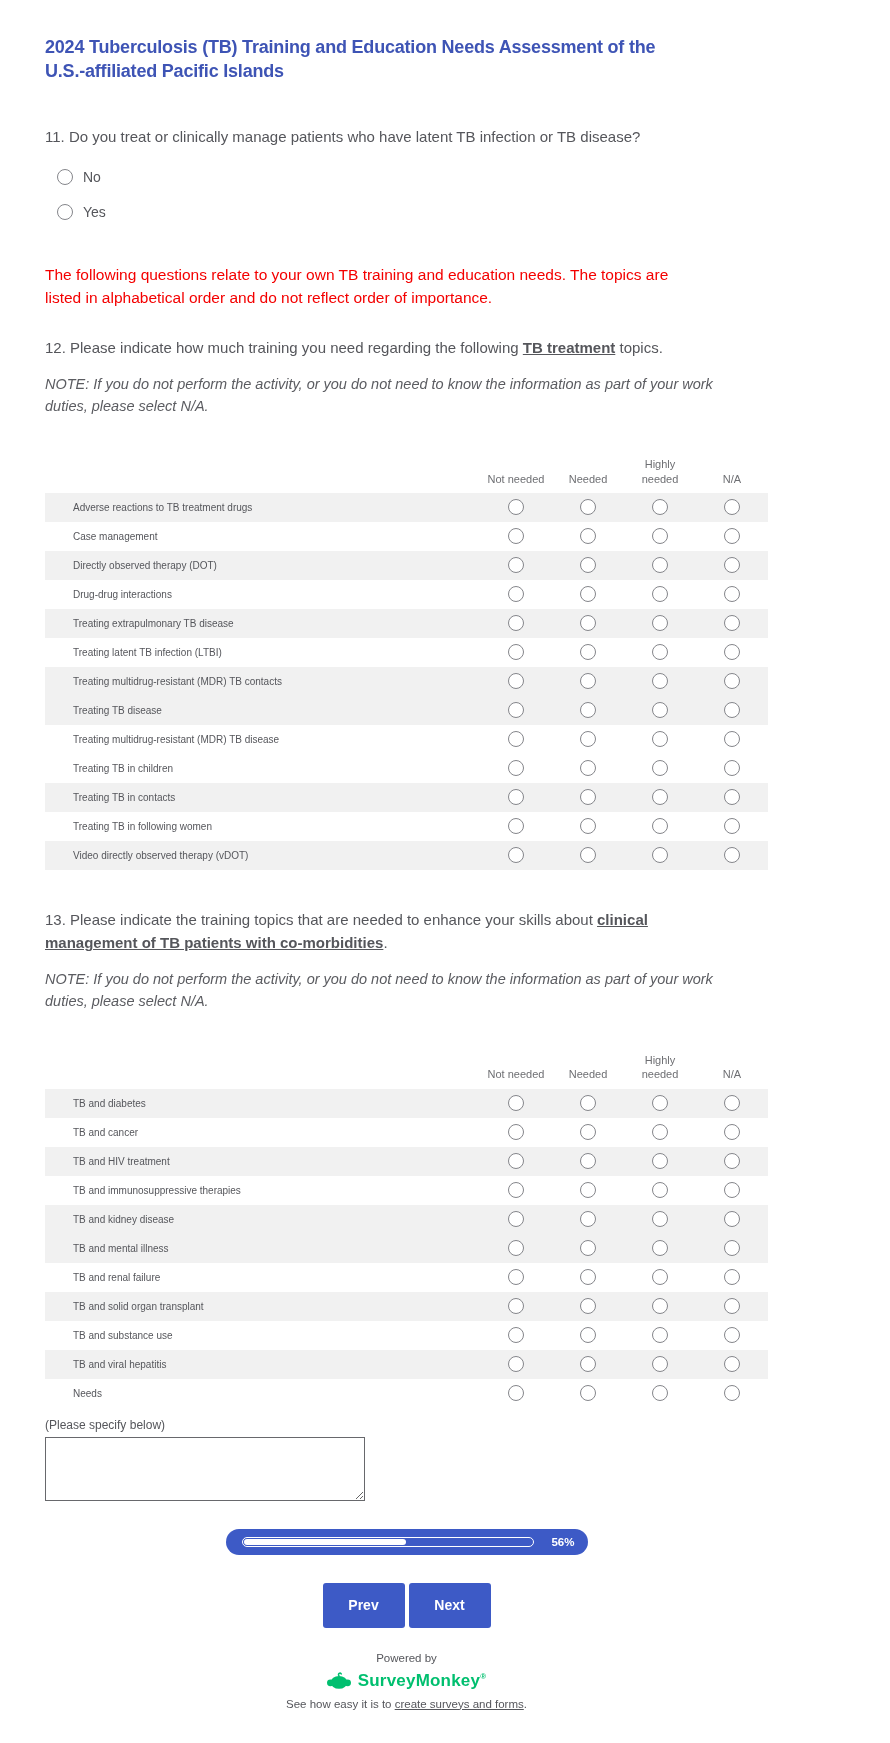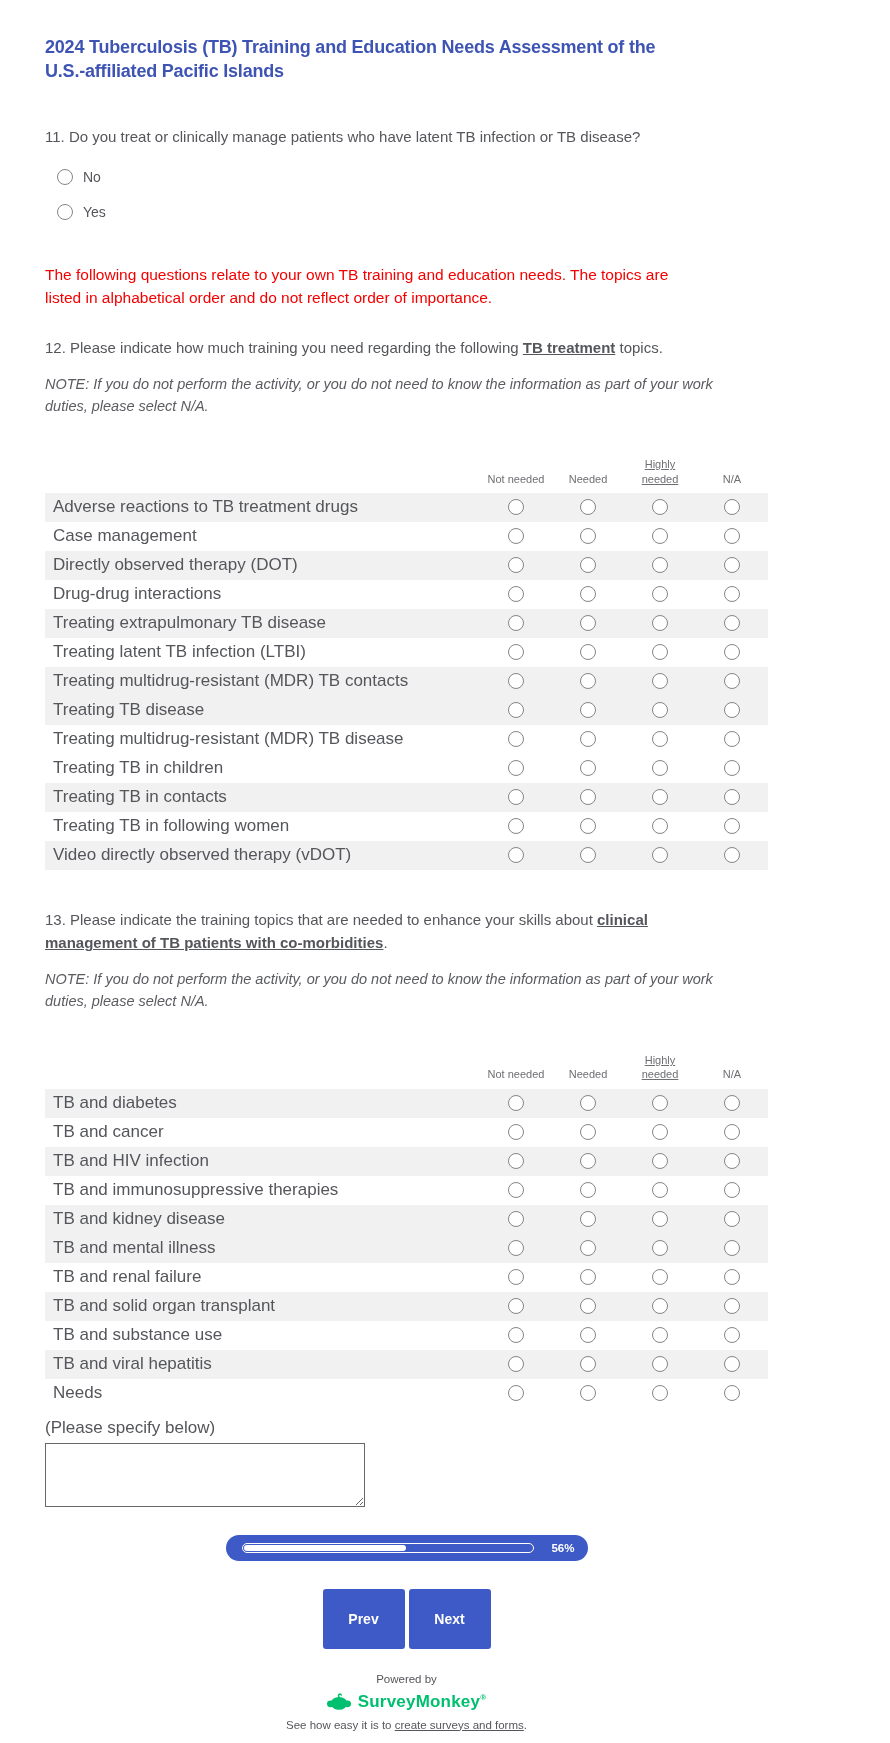--- a/index.html
+++ b/index.html
@@ -48,27 +48,27 @@
   .q13-width{max-width:660px;line-height:1.55;}
 
   .matrix{margin-top:40px;}
   .m-header,.m-row{
     display:grid;grid-template-columns:1fr 72px 72px 72px 72px;
   }
   .m-header{align-items:end;padding-bottom:7px;}
   .col{
     font-size:11px;color:#6E6F73;text-align:center;line-height:1.3;
   }
-  .col-narrow{display:inline-block;max-width:46px;text-decoration:underline;}
+  .col-narrow{display:inline-block;max-width:46px;}
   .m-row{height:29px;align-items:center;}
   .m-row.stripe{background:var(--row-stripe);}
-  .m-label{font-size:17px;color:var(--text);padding-left:8px;white-space:nowrap;overflow:hidden;}
+  .m-label{font-size:10px;color:var(--text);padding-left:28px;white-space:nowrap;overflow:hidden;}
   .m-cell{display:flex;justify-content:center;align-items:center;}
 
-  .specify-label{font-size:17px;margin:10px 0 0 0;color:var(--text);}
+  .specify-label{font-size:12px;margin:10px 0 0 0;color:var(--text);}
   .specify-box{
     width:320px;height:64px;margin-top:5px;border:1px solid #67686C;border-radius:0;
     font-family:"Liberation Sans", sans-serif;font-size:13px;color:var(--text);
     resize:both;display:block;padding:4px;background:#fff;
   }
 
   .progress-wrap{display:flex;justify-content:center;margin-top:28px;}
   .progress-pill{
     width:362px;height:26px;background:var(--accent-blue);border-radius:14px;
     display:flex;align-items:center;padding:0 13px 0 16px;gap:17px;
@@ -77,21 +77,21 @@
     flex:1;height:10px;border:1px solid #fff;border-radius:6px;position:relative;
   }
   .progress-fill{
     position:absolute;left:1px;top:1px;bottom:1px;width:56%;
     background:#fff;border-radius:5px;
   }
   .progress-label{color:#fff;font-size:11.5px;font-weight:bold;}
 
   .nav{display:flex;justify-content:center;gap:4px;margin-top:28px;}
   .nav button{
-    width:82px;height:60px;background:var(--accent-blue);color:#fff;border:none;
+    width:82px;height:45px;background:var(--accent-blue);color:#fff;border:none;
     border-radius:3px;font-size:14px;font-weight:bold;cursor:pointer;
     font-family:"Liberation Sans", sans-serif;
   }
 
   .footer{text-align:center;margin-top:24px;padding-bottom:16px;}
   .powered{font-size:11.5px;color:var(--text);}
   .brand-row{display:flex;justify-content:center;align-items:center;gap:7px;margin-top:7px;}
   .brand{color:var(--brand-green);font-size:17px;font-weight:bold;letter-spacing:0.2px;text-decoration:none;}
   .brand sup{font-size:8px;}
   .tagline{font-size:11.5px;color:var(--text);margin-top:7px;}
@@ -386,21 +386,21 @@
             </div>
             <div class="m-cell">
               <span class="radio"></span>
             </div>
             <div class="m-cell">
               <span class="radio"></span>
             </div>
           </div>
 
           <div class="m-row stripe">
-            <div class="m-label">TB and HIV infection</div>
+            <div class="m-label">TB and HIV treatment</div>
             <div class="m-cell">
               <span class="radio"></span>
             </div>
             <div class="m-cell">
               <span class="radio"></span>
             </div>
             <div class="m-cell">
               <span class="radio"></span>
             </div>
             <div class="m-cell">

